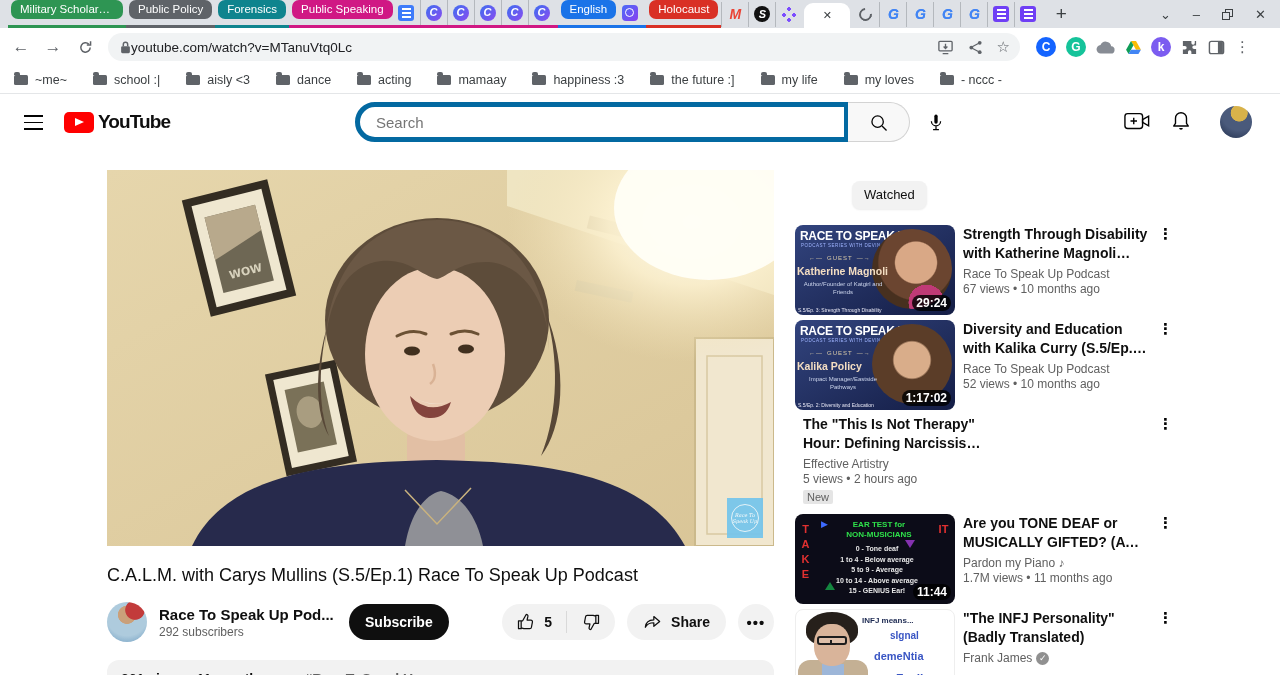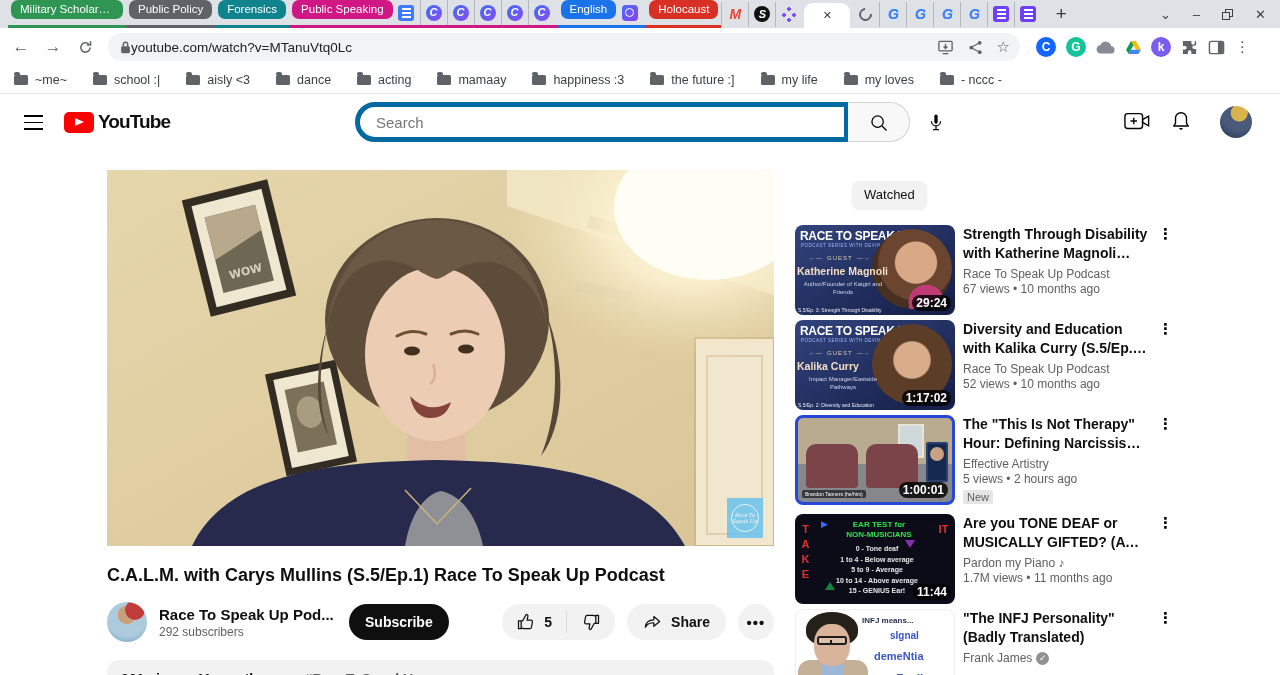--- a/index.html
+++ b/index.html
@@ -78,21 +78,21 @@
     background:radial-gradient(circle at 60% 22%,#d8b24a 0 26%,#4a5a7b 28% 55%,#22304d 100%)}
 
   
   .watch{position:relative;background:#fff}
   .primary{margin-left:107px;padding-top:20px;width:667px}
   .player{width:667px;height:376px;position:relative;overflow:hidden;background:#e3d3a9;cursor:pointer}
   .wm{position:absolute;left:620px;top:328px;width:36px;height:40px;background:#74c5ec;display:flex;
     align-items:center;justify-content:center;opacity:.92}
   .wm span{font-family:"DejaVu Serif",serif;font-style:italic;font-size:5px;color:#fff;text-align:center;
     border:1px solid rgba(255,255,255,.8);border-radius:50%;width:28px;height:28px;display:flex;align-items:center;justify-content:center}
-  .vtitle{margin-top:16px;font-size:18px;font-weight:700;color:#0f0f0f;line-height:26px}
+  .vtitle{margin-top:16px;font-size:18px;font-weight:400;color:#0f0f0f;line-height:26px}
   .chrow{margin-top:10px;display:flex;align-items:center;height:48px}
   .chavatar{width:40px;height:40px;border-radius:50%;flex:0 0 40px;
     background:radial-gradient(circle at 70% 20%,#c23b3b 0 22%,transparent 24%),
     radial-gradient(circle at 50% 32%,#caa07a 0 26%,#aecbdd 28% 62%,#6d9cc0 100%)}
   .chinfo{margin-left:12px;width:170px}
   .chname{font-size:15px;font-weight:600;color:#0f0f0f;white-space:nowrap}
   .chsubs{font-size:12px;color:#606060;margin-top:2px}
   .subscribe{margin-left:20px;height:36px;border:none;border-radius:18px;background:#0f0f0f;color:#fff;
     font-size:14px;font-weight:600;padding:0 16px;font-family:inherit;cursor:pointer}
   .actions{margin-left:auto;display:flex;align-items:center;gap:12px}
@@ -556,48 +556,36 @@
           </div>
           <span class="skebab">⋮</span>
         </div>
 
         <div class="sitem">
           <div class="thumb rts">
             <div class="rts-brand">RACE TO SPEAK UP</div>
             <div class="rts-sub">PODCAST SERIES WITH DEVIN</div>
             <div class="photo p2"></div>
             <div class="rts-guestrow">GUEST</div>
-            <div class="rts-guest">Kalika Curry</div>
+            <div class="rts-guest">Kalika Policy</div>
             <div class="rts-role">Impact Manager/Eastside Pathways</div>
             <div class="rts-cap">S.5/Ep. 2: Diversity and Education</div>
             <span class="dur">1:17:02</span>
           </div>
           <div class="smeta">
             <div class="stitle">Diversity and Education with Kalika Curry (S.5/Ep.2) Race T...</div>
             <div class="schan">
                 <span>Race To Speak Up Podcast</span>
               </div>
             <div class="sviews">52 views • 10 months ago</div>
           </div>
           <span class="skebab">⋮</span>
         </div>
 
         <div class="sitem tall">
-          <div class="thumb lr">
-            <div class="lr-win"></div>
-            <div class="lr-head lr-h1"></div>
-            <div class="lr-head lr-h2"></div>
-            <div class="lr-torso1"></div>
-            <div class="lr-torso2"></div>
-            <div class="lr-chair lr-c1"></div>
-            <div class="lr-chair lr-c2"></div>
-            <div class="lr-phone"></div>
-            <div class="lr-cap">Brandon Tanners (he/him)</div>
-            <span class="dur">1:00:01</span>
-          </div>
           <div class="smeta">
             <div class="stitle">The "This Is Not Therapy" Hour: Defining Narcissism (And Oth...</div>
             <div class="schan">
                 <span>Effective Artistry</span>
               </div>
             <div class="sviews">5 views • 2 hours ago</div>
             <span class="newbadge">New</span>
           </div>
           <span class="skebab">⋮</span>
         </div>

